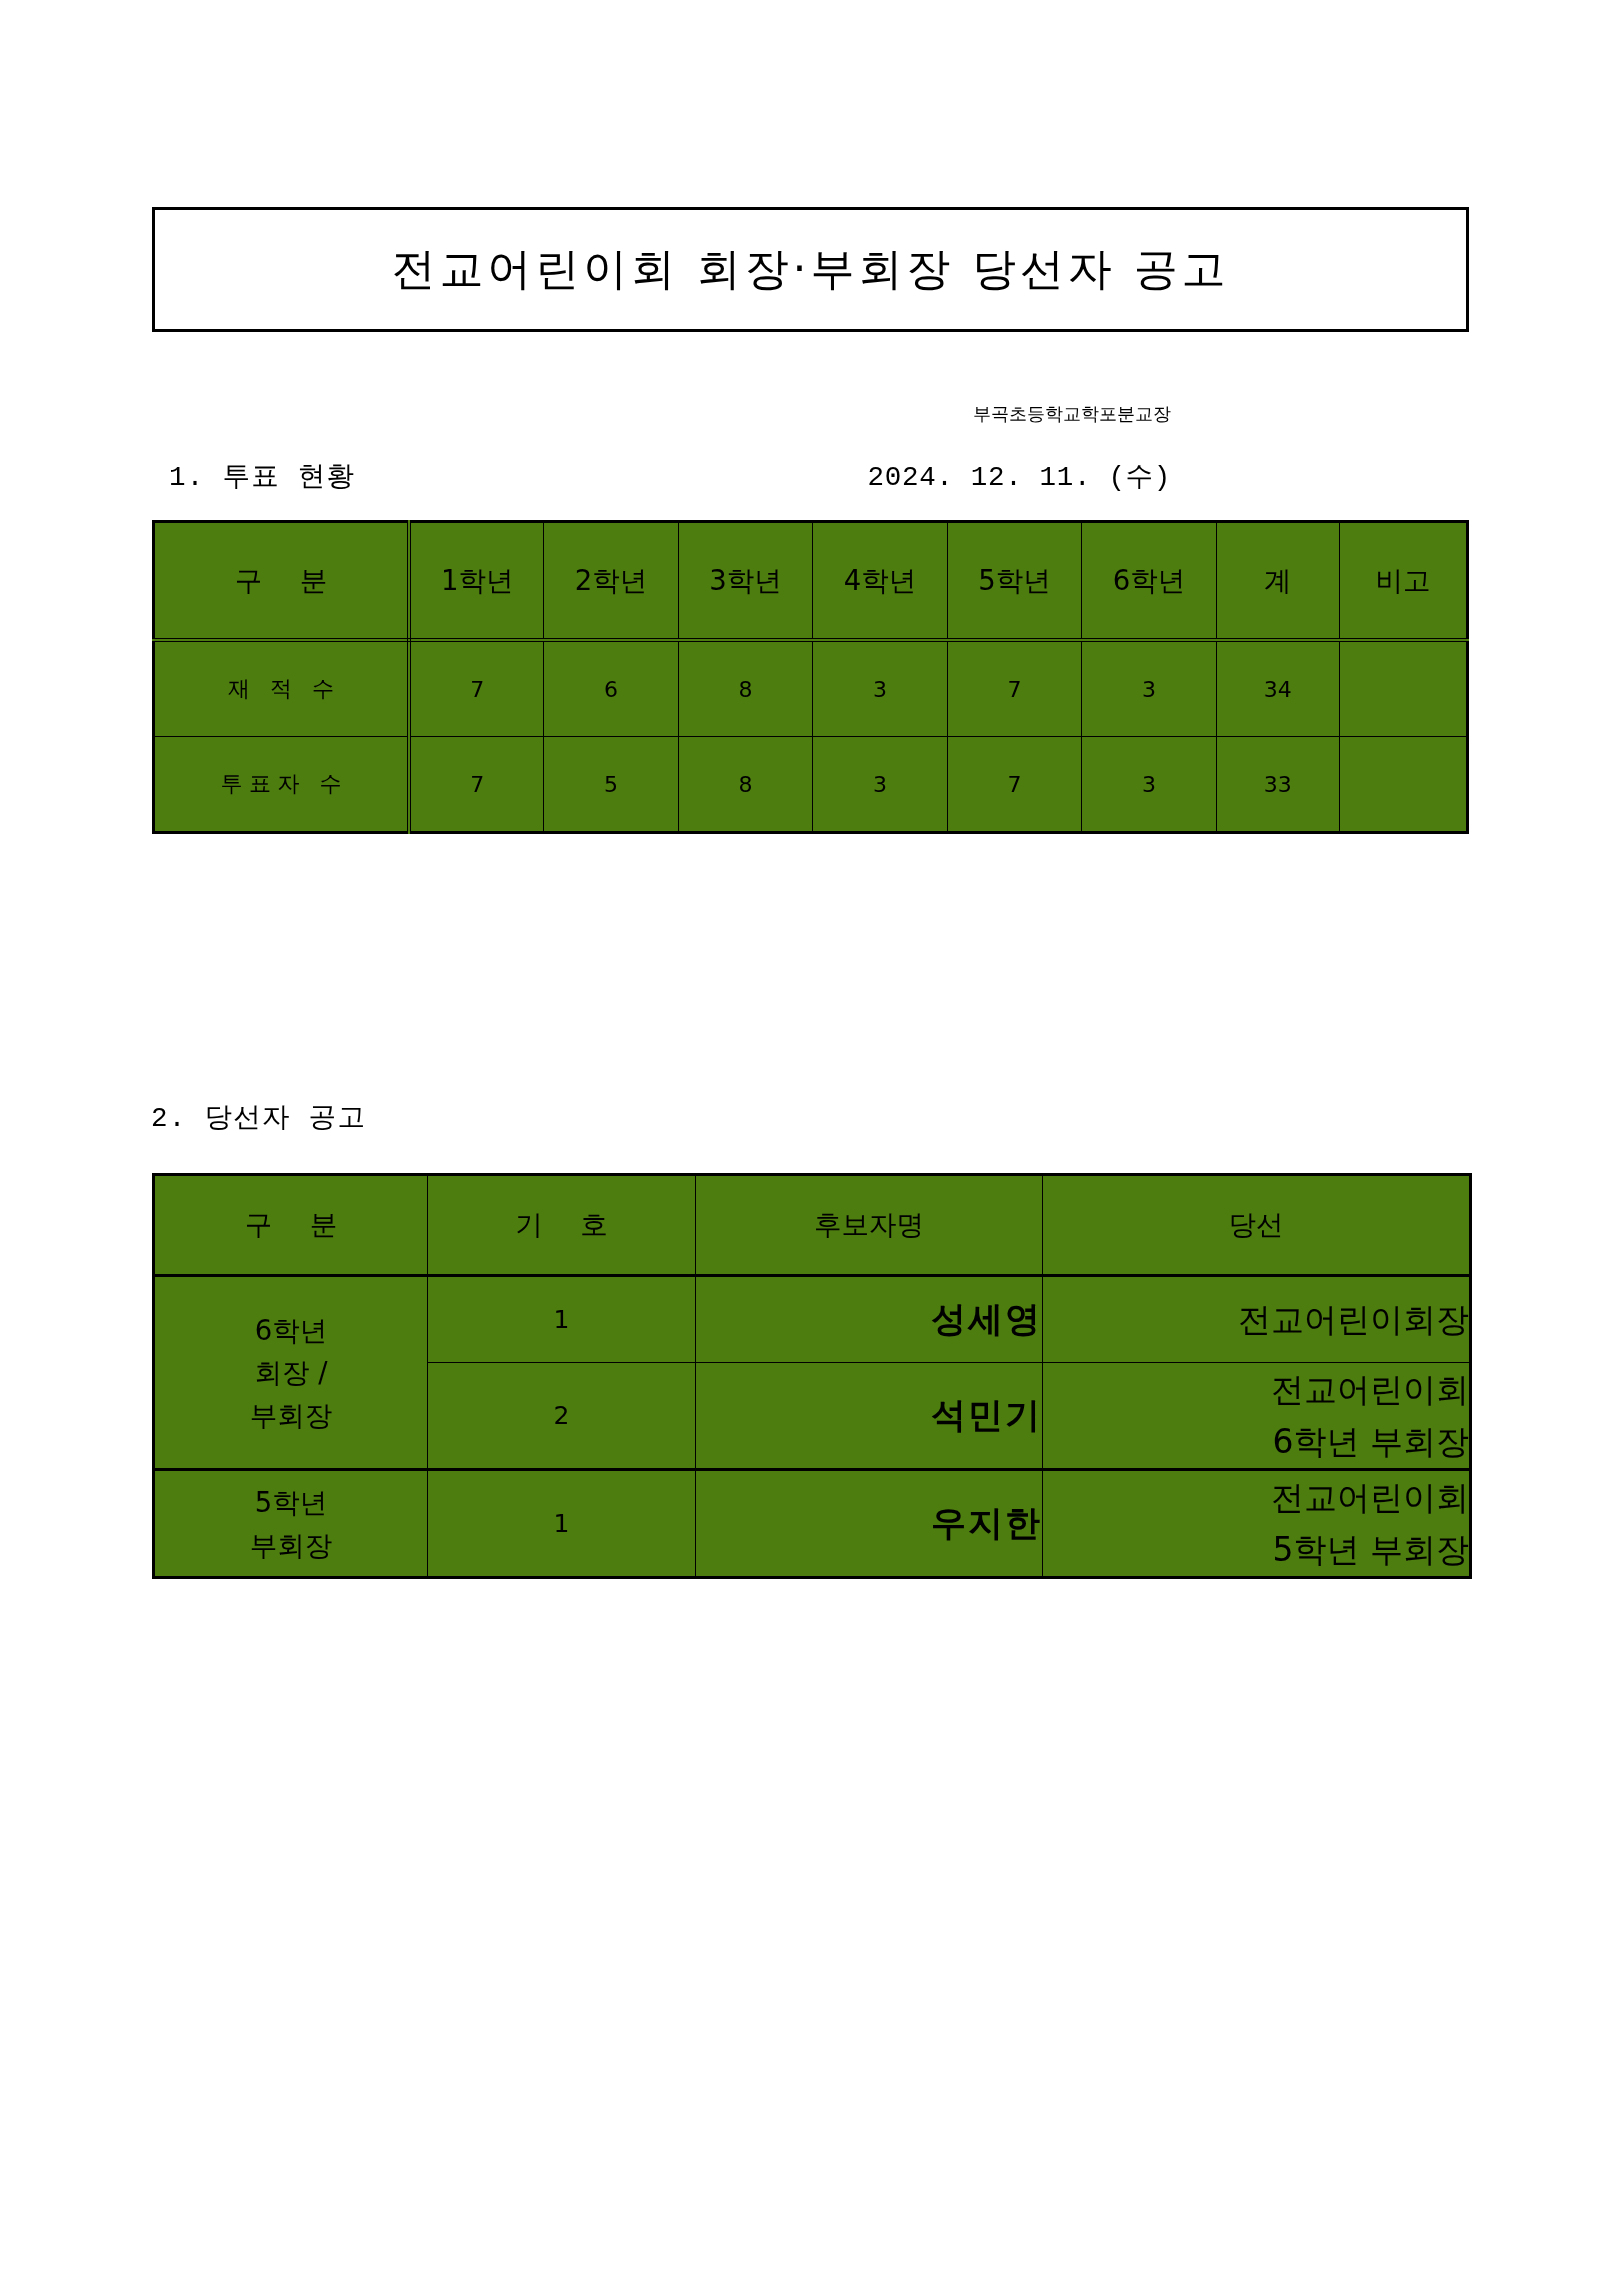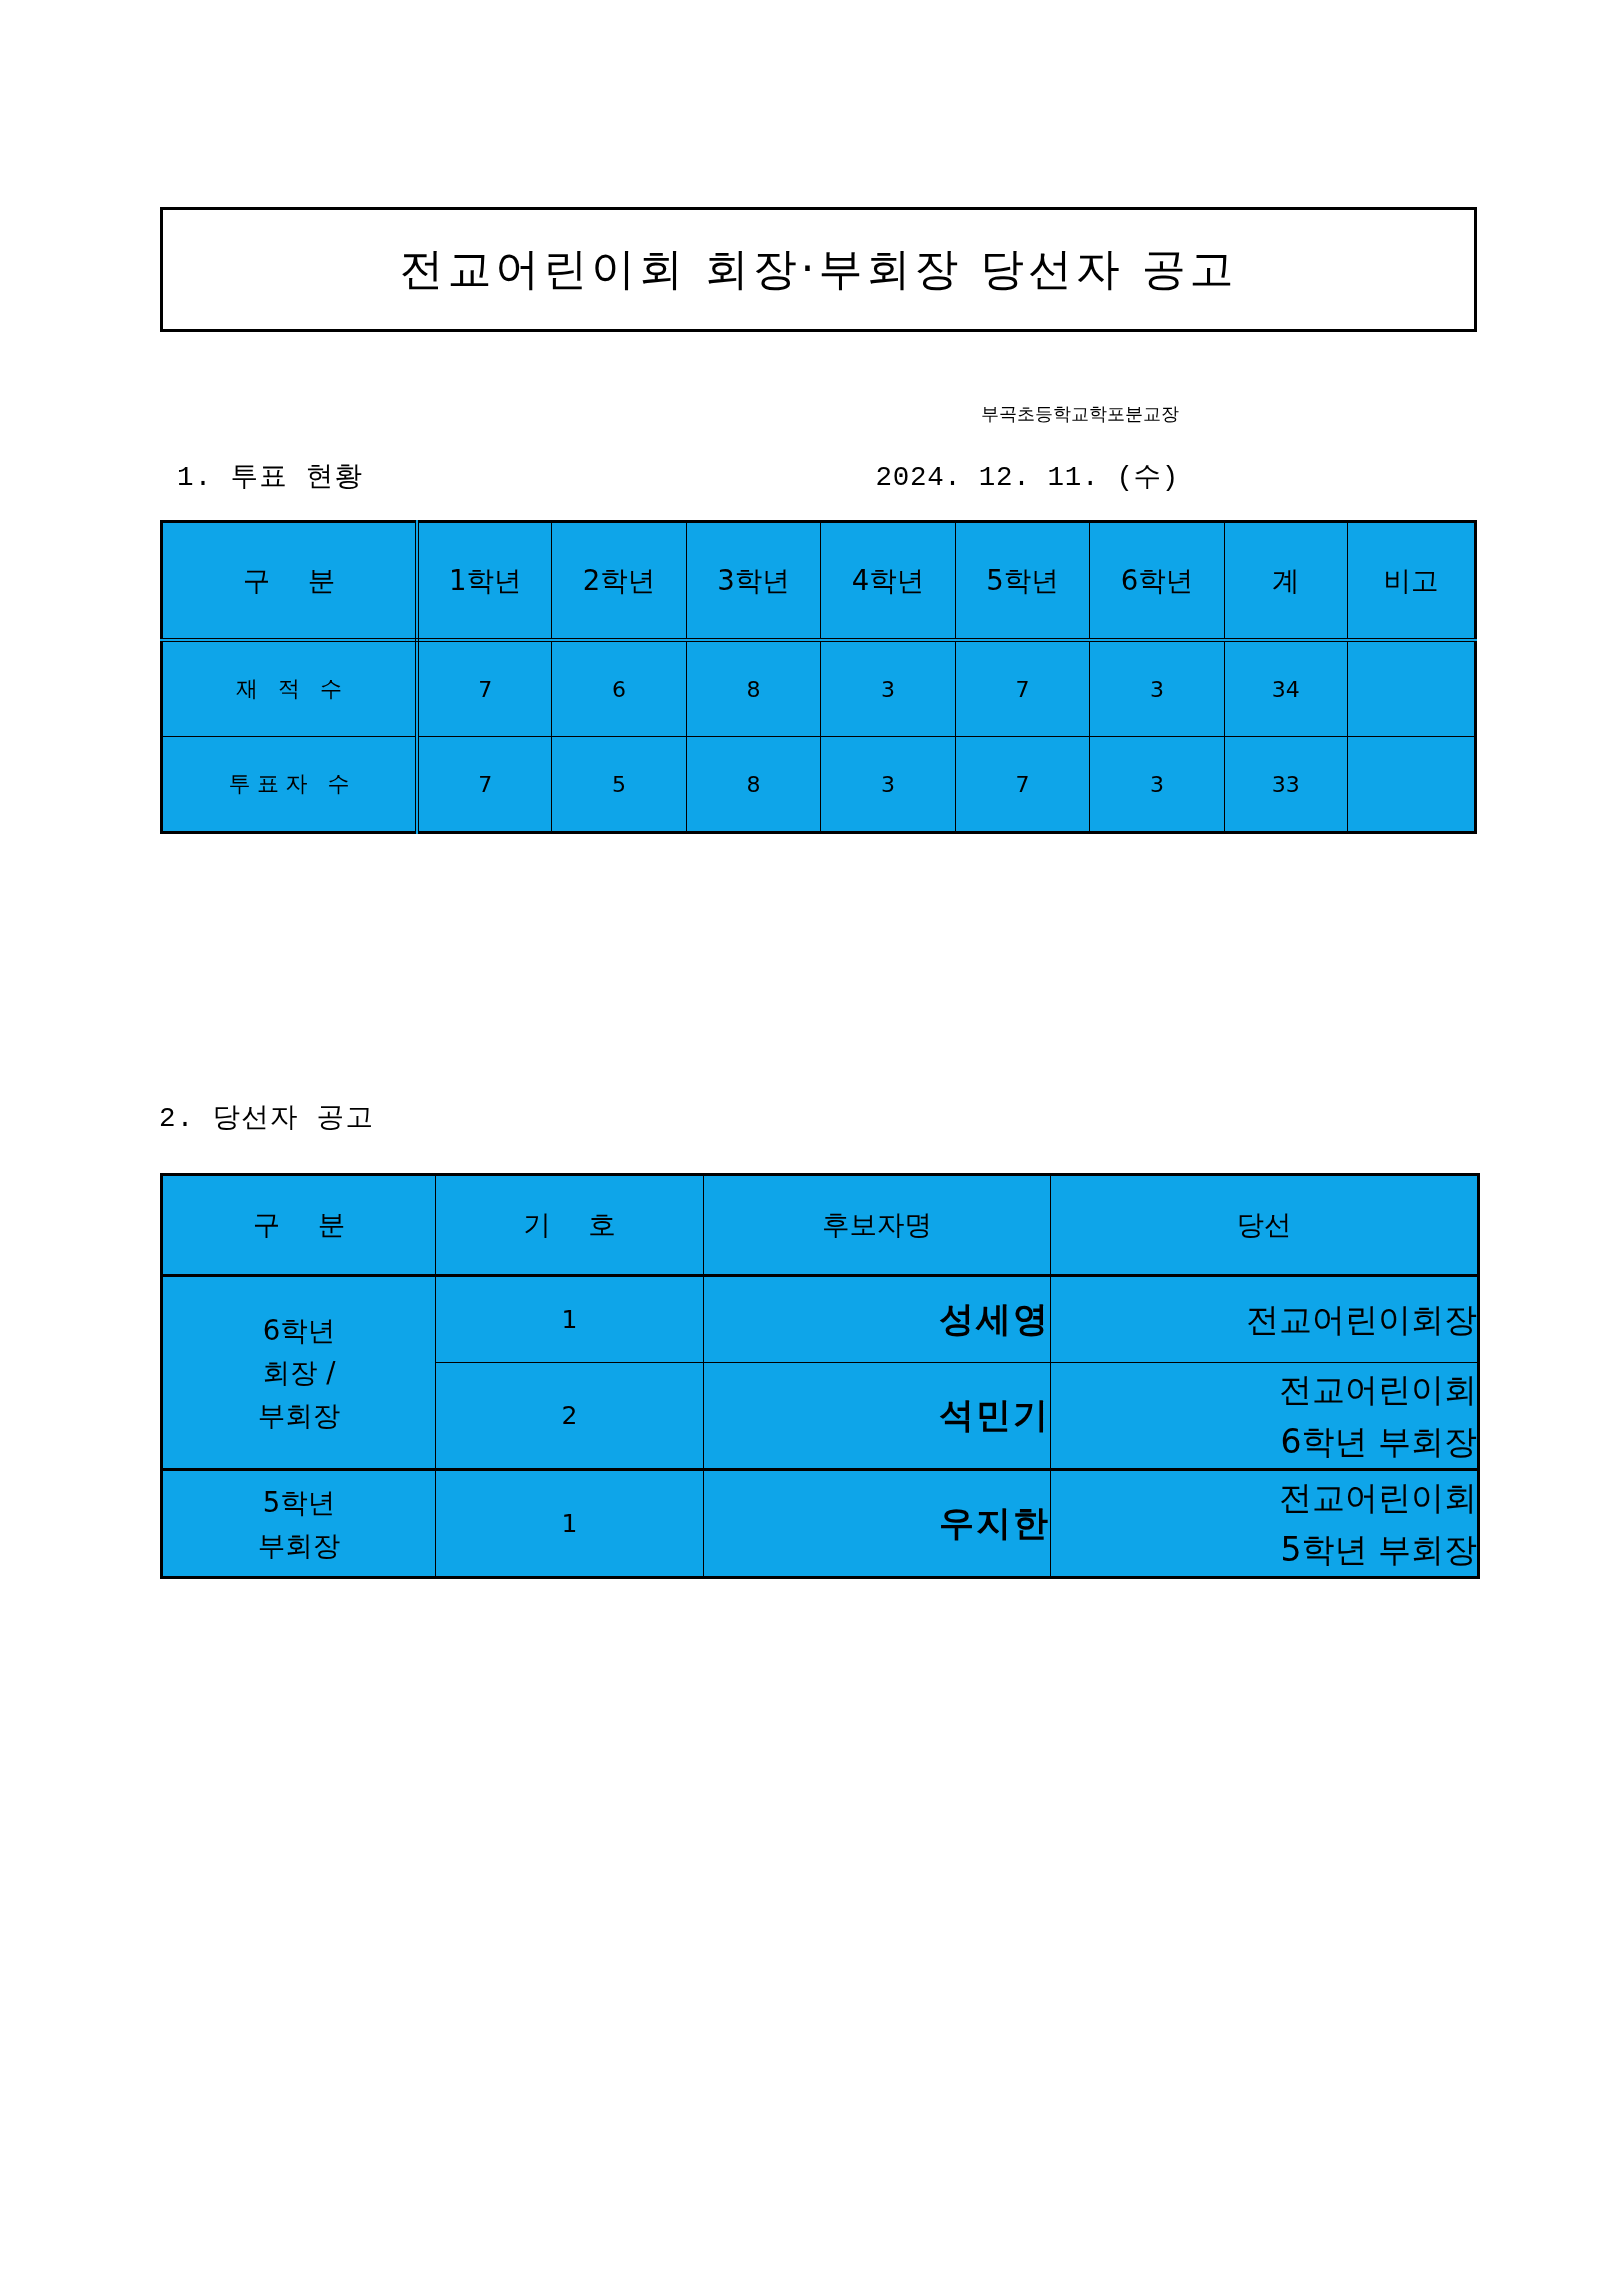--- a/index.html
+++ b/index.html
@@ -11,21 +11,21 @@
     width: 1623px;
     height: 2295px;
     font-family: "DejaVu Sans", "Liberation Sans", sans-serif;
     color: #000000;
     position: relative;
     overflow: hidden;
   }
 
   .page {
     position: absolute;
-    top: 0; left: 8px;
+    top: 0; left: 0;
     width: 1328px;
     height: 2295px;
     box-sizing: border-box;
     padding: 0;
   }
 
   
   .title-box {
     position: absolute;
     left: 152px;
@@ -74,21 +74,21 @@
     font-family: Liberation Mono, monospace;
   }
   #heading-1 { left: 169px; top: 458px; }
   #heading-2 { left: 151px; top: 1099px; }
 
   
   .tbl {
     position: absolute;
     border-collapse: collapse;
     table-layout: fixed;
-    background: #0ea5e9;
+    background: #4d7c0f;
   }
   .tbl td {
     border: 1.3px solid #000;
     text-align: center;
     vertical-align: middle;
     padding: 0;
     font-size: 22px;
     color: #000;
   }
 

